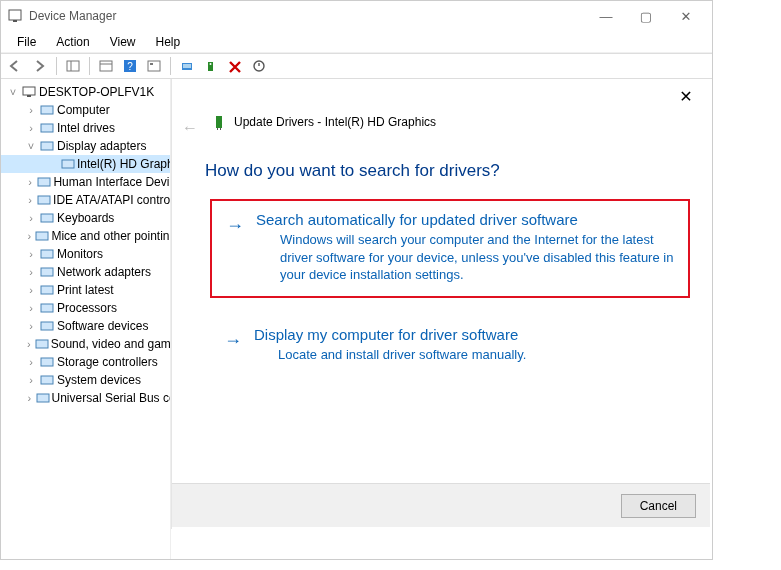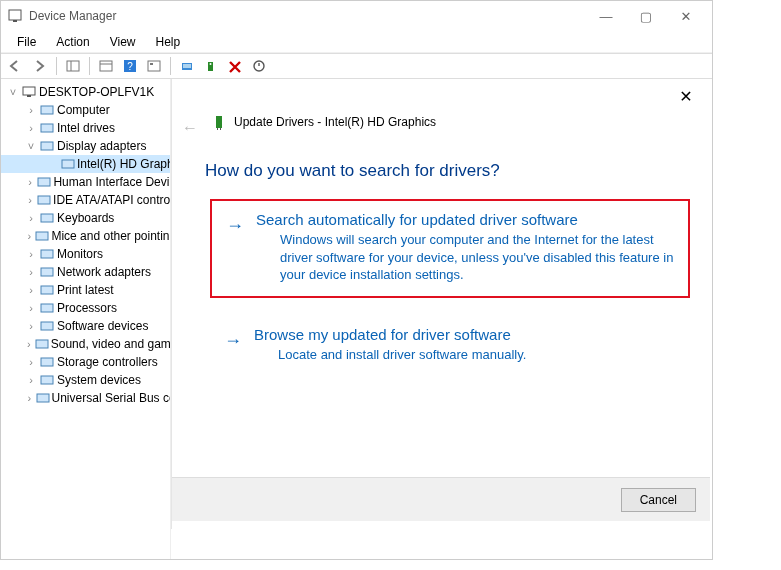--- a/index.html
+++ b/index.html
@@ -40,21 +40,21 @@
 .dialog { position: absolute; left: 170px; top: 78px; right: 2px; bottom: 30px; background: #fff; border-left:1px solid #e5e5e5; }
 .dialog .close { position: absolute; top: 8px; right: 12px; font-size: 16px; width: 24px; height: 24px; text-align: center; }
 .dialog .back { position: absolute; top: 38px; left: 10px; color: #bbb; font-size: 16px; }
 .dialog .dlg-title { display: flex; align-items: flex-start; gap: 8px; padding: 36px 0 0 40px; font-size: 12px; }
 .dialog .question { font-size: 17px; color: #003a8a; padding: 30px 0 18px 33px; }
 .option { margin: 0 20px 18px 38px; padding: 10px 14px 12px 14px; display: flex; gap: 12px; }
 .option.highlight { border: 2px solid #e01020; }
 .option .arrow { color: #0a63b5; font-size: 18px; padding-top: 2px; }
 .option .opt-title { color: #0a63b5; font-size: 15px; margin-bottom: 3px; }
 .option .opt-desc { color: #0a63b5; font-size: 13px; line-height: 1.35; max-width: 430px; margin-left: 24px; }
-.dlg-footer { position: absolute; left: 0; right: 0; bottom: 8px; height: 44px; background: #f0f0f0; border-top: 1px solid #ddd; display: flex; align-items: center; justify-content: flex-end; padding-right: 14px; }
+.dlg-footer { position: absolute; left: 0; right: 0; bottom: 2px; height: 44px; background: #f0f0f0; border-top: 1px solid #ddd; display: flex; align-items: center; justify-content: flex-end; padding-right: 14px; }
 .dlg-footer .btn { background: #e6e6e6; border: 1px solid #adadad; padding: 4px 18px; font-size: 12px; }
 
 svg { display: block; }
 </style>
 </head>
 <body>
 
 <div class="window">
 
   <div class="titlebar">
@@ -330,21 +330,21 @@
       <div class="arrow">→</div>
       <div>
         <div class="opt-title">Search automatically for updated driver software</div>
         <div class="opt-desc">Windows will search your computer and the Internet for the latest driver software for your device, unless you've disabled this feature in your device installation settings.</div>
       </div>
     </div>
 
     <div class="option">
       <div class="arrow">→</div>
       <div>
-        <div class="opt-title">Browse my updated for driver software</div>
+        <div class="opt-title">Display my computer for driver software</div>
         <div class="opt-desc">Locate and install driver software manually.</div>
       </div>
     </div>
 
     <div class="dlg-footer">
       <button class="btn">Cancel</button>
     </div>
   </div>
 
 </div>

